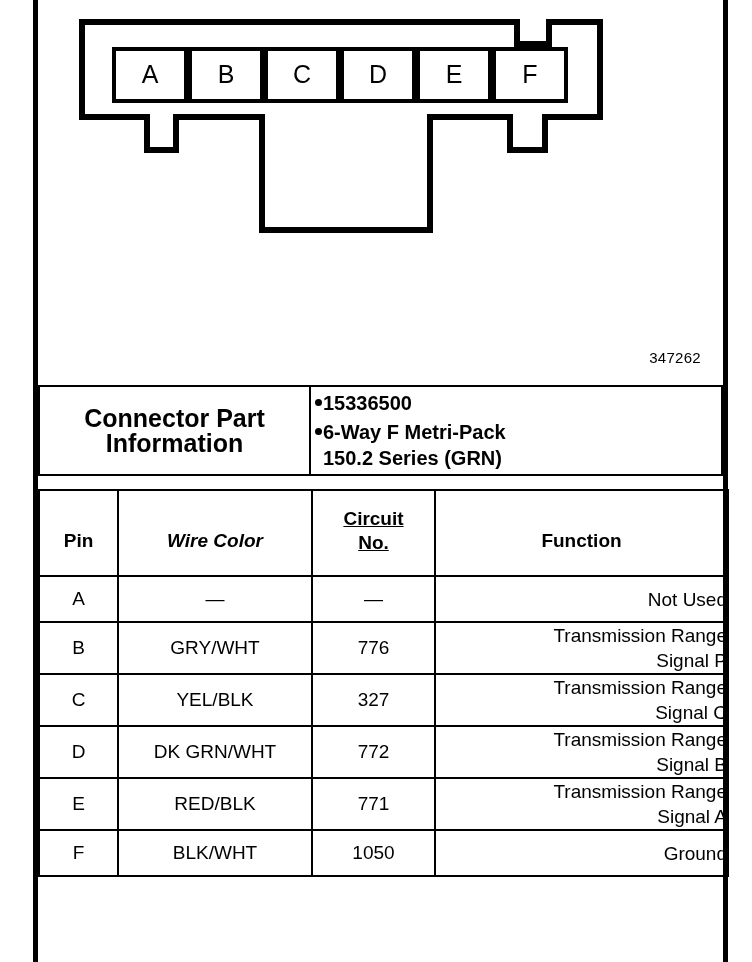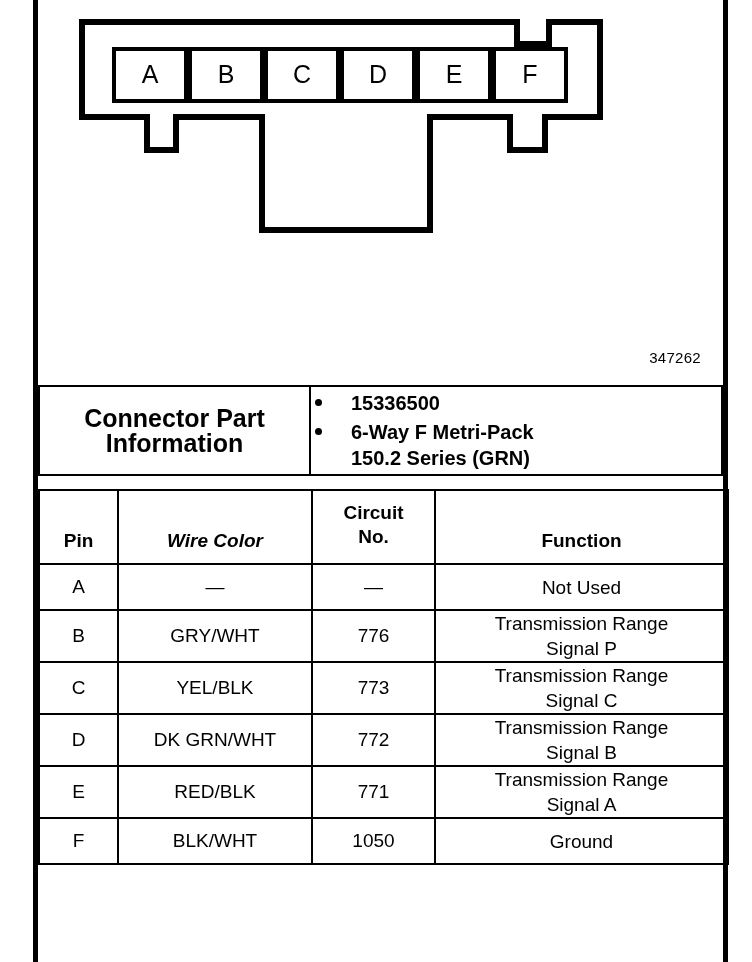--- a/index.html
+++ b/index.html
@@ -39,43 +39,43 @@
   #info-table td,#pin-table td,#pin-table th{
     border:2px solid #000;padding:0;vertical-align:middle;
   }
   .cpi-label{
     width:269px;text-align:center;font-weight:bold;font-size:25px;
     line-height:25px;padding:8px 4px;
   }
   .cpi-list{padding:7px 0 9px 18px;}
   .cpi-item{
     font-weight:bold;font-size:20px;line-height:26px;
-    position:relative;padding-left:40px;margin:3px 0;
+    position:relative;padding-left:12px;margin:3px 0;
   }
   .cpi-item .bullet{
     position:absolute;left:4px;top:9px;width:7px;height:7px;
     background:#000;border-radius:50%;
   }
   .cpi-sub{display:block;}
 
   #pin-table th{
     font-weight:bold;font-size:19px;text-align:center;
-    height:62px;vertical-align:bottom;padding-bottom:10px;line-height:24px;
-  }
-  #pin-table th.wrap{vertical-align:middle;padding-bottom:4px;}
+    height:62px;vertical-align:bottom;padding-bottom:22px;line-height:24px;
+  }
+  #pin-table th.wrap{vertical-align:middle;padding-bottom:4px;text-decoration:underline;}
   .col-pin{width:77px;}
   .col-wire{width:192px;font-style:italic;}
   .col-circ{width:121px;}
   .col-func{width:291px;}
 
   #pin-table td{font-size:19px;height:44px;}
   td.c-pin{text-align:center;}
   td.c-wire{text-align:center;}
   td.c-circ{text-align:center;}
-  td.c-func{text-align:center;padding:4px 0 4px 9px;line-height:25px;}
+  td.c-func{text-align:right;padding:4px 0 4px 9px;line-height:25px;}
   tr.tall td{height:64px;}
   .dash{font-size:19px;letter-spacing:0;}
 </style>
 </head>
 <body>
 
 <div class="rail rail-left"></div>
 <div class="rail rail-right"></div>
 
 <div id="diagram-area">
@@ -170,21 +170,21 @@
       <td class="c-wire">GRY/WHT</td>
       <td class="c-circ">776</td>
       <td class="c-func">
         <span>Transmission Range</span><br>
         <span>Signal P</span>
       </td>
     </tr>
     <tr class="tall">
       <td class="c-pin">C</td>
       <td class="c-wire">YEL/BLK</td>
-      <td class="c-circ">773</td>
+      <td class="c-circ">327</td>
       <td class="c-func">
         <span>Transmission Range</span><br>
         <span>Signal C</span>
       </td>
     </tr>
     <tr class="tall">
       <td class="c-pin">D</td>
       <td class="c-wire">DK GRN/WHT</td>
       <td class="c-circ">772</td>
       <td class="c-func">

